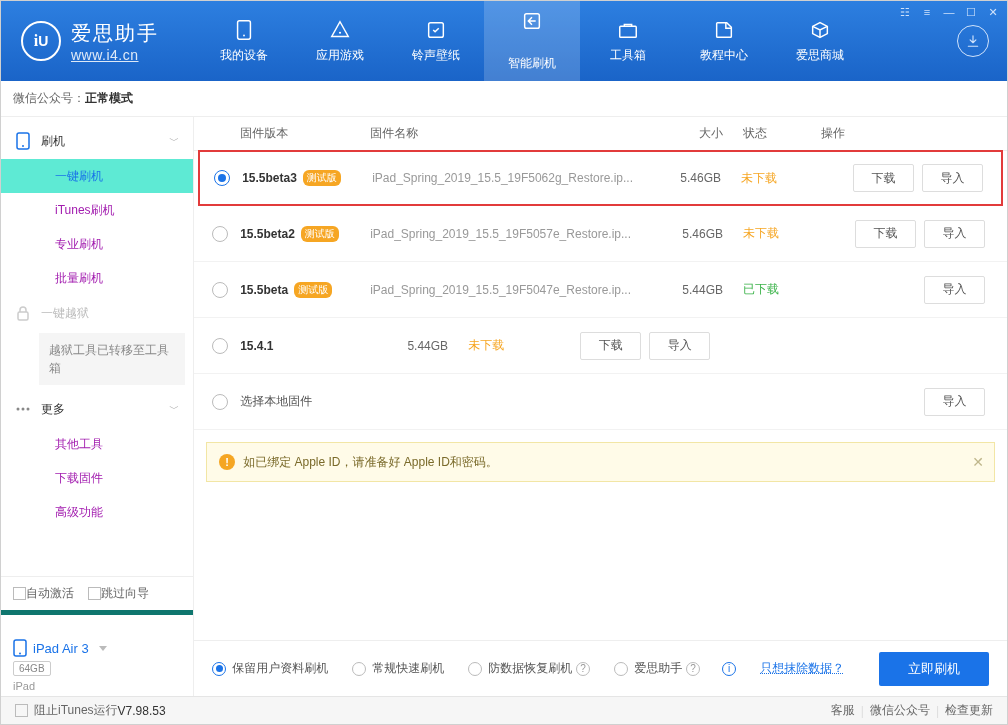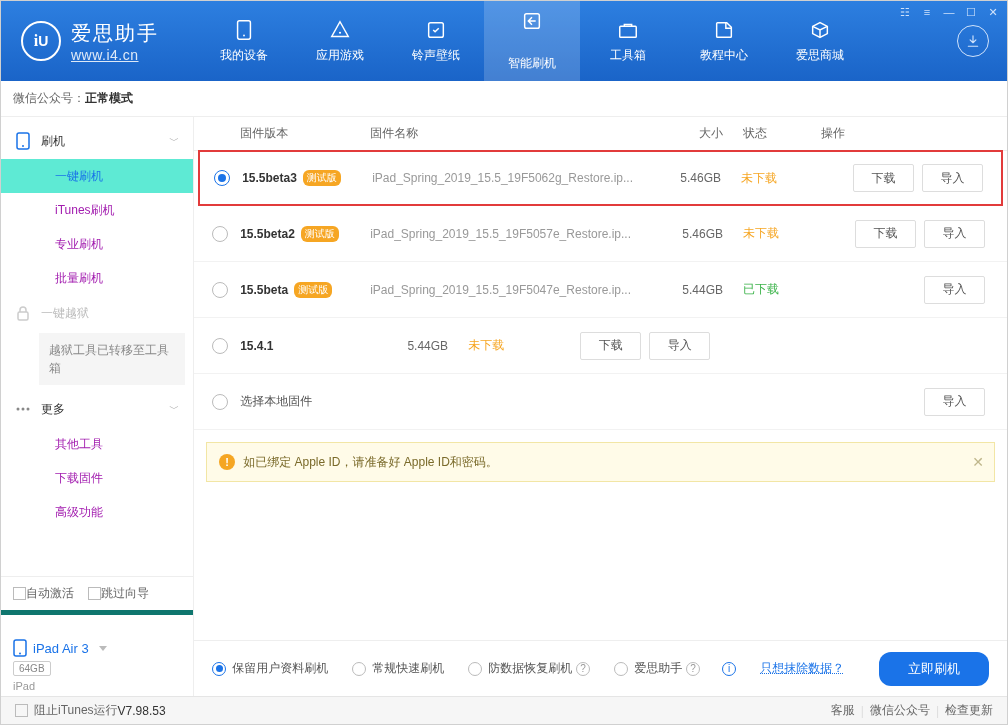--- a/index.html
+++ b/index.html
@@ -83,21 +83,21 @@
 .notice .warn { width:16px; height:16px; background:#f5a623; border-radius:50%; color:#fff; display:flex; align-items:center; justify-content:center; font-weight:bold; font-size:11px;}
 .notice .xx { position:absolute; right:10px; color:#bfb68b; font-size:14px; cursor:pointer;}
 
 .modebar { height:56px; border-top:1px solid #eee; display:flex; align-items:center; padding:4px 18px; gap:24px; margin-top:auto;}
 .mopt { display:flex; align-items:center; gap:6px; color:#555; cursor:pointer;}
 .mopt .r { width:14px; height:14px; border:1.5px solid #bbb; border-radius:50%; position:relative;}
 .mopt.on .r { border-color:#1a73e8;}
 .mopt.on .r::after { content:""; position:absolute; inset:2.5px; background:#1a73e8; border-radius:50%;}
 .q-ic { width:14px; height:14px; border:1px solid #bbb; border-radius:50%; color:#999; font-size:10px; display:flex; align-items:center; justify-content:center; margin-left:-2px;}
 .linkish { color:#1a73e8; text-decoration:underline dotted; cursor:pointer;}
-.btn-primary { margin-left:auto; width:110px; height:34px; background:#1a73e8; color:#fff; border:0; border-radius:12px; font-size:13px; cursor:pointer;}
+.btn-primary { margin-left:auto; width:110px; height:34px; background:#1a73e8; color:#fff; border:0; border-radius:2px; font-size:13px; cursor:pointer;}
 
 
 .footer { height:28px; background:#f6f6f6; border-top:1px solid #e5e5e5; display:flex; align-items:center; padding:0 14px; color:#666; font-size:12px;}
 .footer .chk-row { border:0; height:auto; padding:0; gap:6px;}
 .footer .seg { margin-left:28px; cursor:pointer;}
 .footer .ver { flex:1; text-align:center; font-weight:normal;}
 </style>
 </head>
 <body>
 

